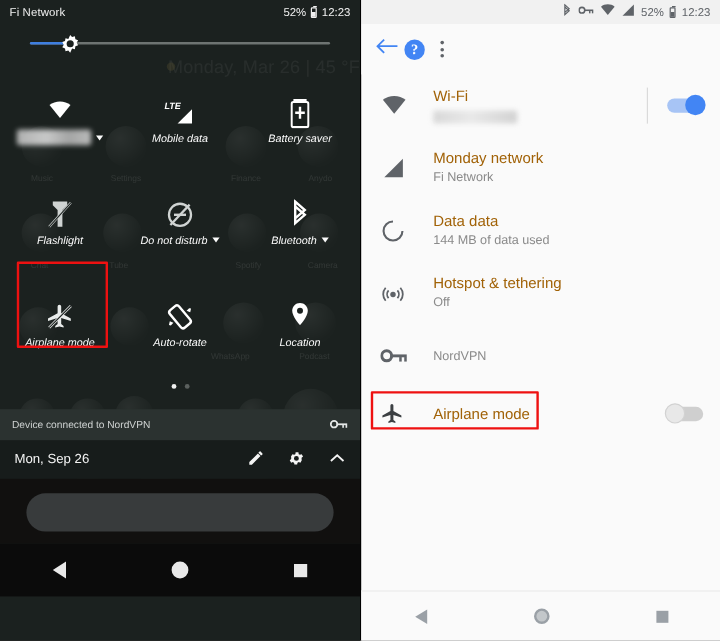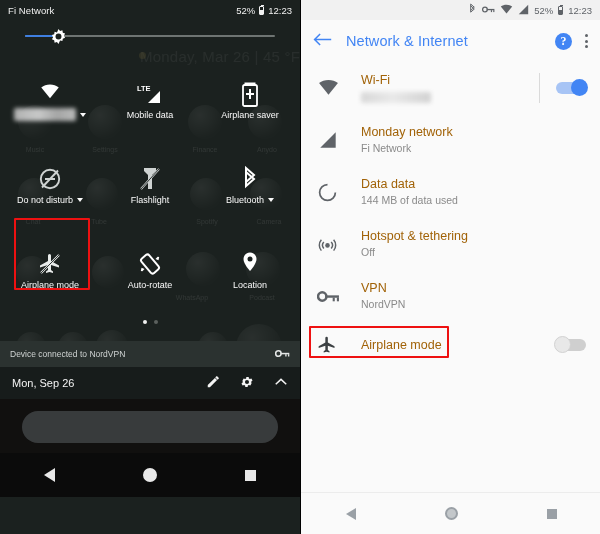--- a/index.html
+++ b/index.html
@@ -56,21 +56,21 @@
     background:#6e7472; border-radius:2px;
   }
   .br-fill {
     position:absolute; left:25px; top:15px; width:32px; height:2px;
     background:#3f7fe0; border-radius:2px;
   }
   .br-thumb {
     position:absolute; left:50px; top:8px; width:17px; height:17px;
   }
 
-  .tiles { position:relative; z-index:4; padding:4px 0 0; }
+  .tiles { position:relative; z-index:4; padding:4px 0 0;font-style:italic; }
   .tile-row { display:flex; }
   .tile {
     flex:1; height:85px;
     display:flex; flex-direction:column; align-items:center; justify-content:center;
     position:relative;
   }
   .tile-icon { height:32px; display:flex; align-items:center; justify-content:center; }
   .tile-label {
     margin-top:0; font-size:9px; color:#fbfbfb; white-space:nowrap;
     display:flex; align-items:center; gap:4px;
@@ -312,50 +312,50 @@
         </div>
         <div class="tile">
           <div class="tile-icon">
             <svg width="16" height="26" viewBox="0 0 16 26">
               <rect x="2.5" y="1.5" width="11" height="2" fill="#ffffff"></rect>
               <rect x="1" y="4" width="14" height="21" rx="1.6" fill="none" stroke="#ffffff" stroke-width="1.8"></rect>
               <path fill="#ffffff" d="M7 8h2v4h3v2H9v4H7v-4H4v-2h3z"></path>
             </svg>
           </div>
           <div class="tile-label">
-              <span>Airplane saver</span>
+              <span>Battery saver</span>
             </div>
         </div>
       </div>
 
       <div class="tile-row">
+        <div class="tile">
+          <div class="tile-icon">
+            <svg width="22" height="26" viewBox="0 0 22 26">
+              <path fill="#cfd3d2" d="M5 2h12v3l-4 4v14h-4V9L5 5z"></path>
+              <line x1="2" y1="23" x2="20" y2="3" stroke="#cfd3d2" stroke-width="2"></line>
+              <line x1="2" y1="23" x2="20" y2="3" stroke="#1b211f" stroke-width="0.9"></line>
+            </svg>
+          </div>
+          <div class="tile-label">
+              <span>Flashlight</span>
+            </div>
+        </div>
         <div class="tile">
           <div class="tile-icon">
             <svg width="24" height="24" viewBox="0 0 24 24">
               <circle cx="12" cy="12" r="9.2" fill="none" stroke="#cfd3d2" stroke-width="1.9"></circle>
               <rect x="7" y="11" width="10" height="2" fill="#cfd3d2"></rect>
               <line x1="4" y1="20.5" x2="20" y2="3.5" stroke="#cfd3d2" stroke-width="1.9"></line>
             </svg>
           </div>
           <div class="tile-label">
             <span>Do not disturb</span>
             <span class="caret-down"></span>
           </div>
-        </div>
-        <div class="tile">
-          <div class="tile-icon">
-            <svg width="22" height="26" viewBox="0 0 22 26">
-              <path fill="#cfd3d2" d="M5 2h12v3l-4 4v14h-4V9L5 5z"></path>
-              <line x1="2" y1="23" x2="20" y2="3" stroke="#cfd3d2" stroke-width="2"></line>
-              <line x1="2" y1="23" x2="20" y2="3" stroke="#1b211f" stroke-width="0.9"></line>
-            </svg>
-          </div>
-          <div class="tile-label">
-              <span>Flashlight</span>
-            </div>
         </div>
         <div class="tile">
           <div class="tile-icon">
             <svg width="20" height="26" viewBox="0 0 20 26">
               <path fill="none" stroke="#ffffff" stroke-width="2" d="M6 6l8 7-8 7V2l8 7-8 7"></path>
             </svg>
           </div>
           <div class="tile-label">
             <span>Bluetooth</span>
             <span class="caret-down"></span>
@@ -488,21 +488,20 @@
         </span>
       <span>12:23</span>
     </div>
 
     <div class="appbar">
       <span class="appbar-back">
         <svg width="19" height="15" viewBox="0 0 24 18">
             <path fill="none" stroke="#4285f4" stroke-width="1.9" d="M9 2L2 9l7 7M2 9h21"></path>
           </svg>
       </span>
-      <span class="appbar-title">Network &amp; Internet</span>
       <span class="help-icon">?</span>
       <span class="kebab">
           <i></i>
           <i></i>
           <i></i>
         </span>
     </div>
 
     <div class="srow">
       <div class="srow-icon">
@@ -561,21 +560,20 @@
     <div class="srow">
       <div class="srow-icon">
         <svg width="23" height="13" viewBox="0 0 22 12">
           <circle cx="5" cy="6" r="4" fill="none" stroke="#5f6368" stroke-width="2.4"></circle>
           <rect x="8" y="4.9" width="13" height="2.3" fill="#5f6368"></rect>
           <rect x="15" y="7" width="2" height="3.6" fill="#5f6368"></rect>
           <rect x="19" y="7" width="2" height="3.6" fill="#5f6368"></rect>
         </svg>
       </div>
       <div class="srow-text">
-        <div class="srow-title">VPN</div>
         <div class="srow-sub">NordVPN</div>
       </div>
     </div>
 
     <div class="srow" style="min-height:46px;">
       <div class="srow-icon">
         <svg width="20" height="20" viewBox="0 0 24 24">
           <path fill="#3c4043" d="M21 15.5v-2l-8-4.5V3.5a1.5 1.5 0 0 0-3 0V9l-8 4.5v2l8-2.5v5l-2 1.6v1.4l3.5-1 3.5 1v-1.4l-2-1.6v-5z"></path>
         </svg>
       </div>

